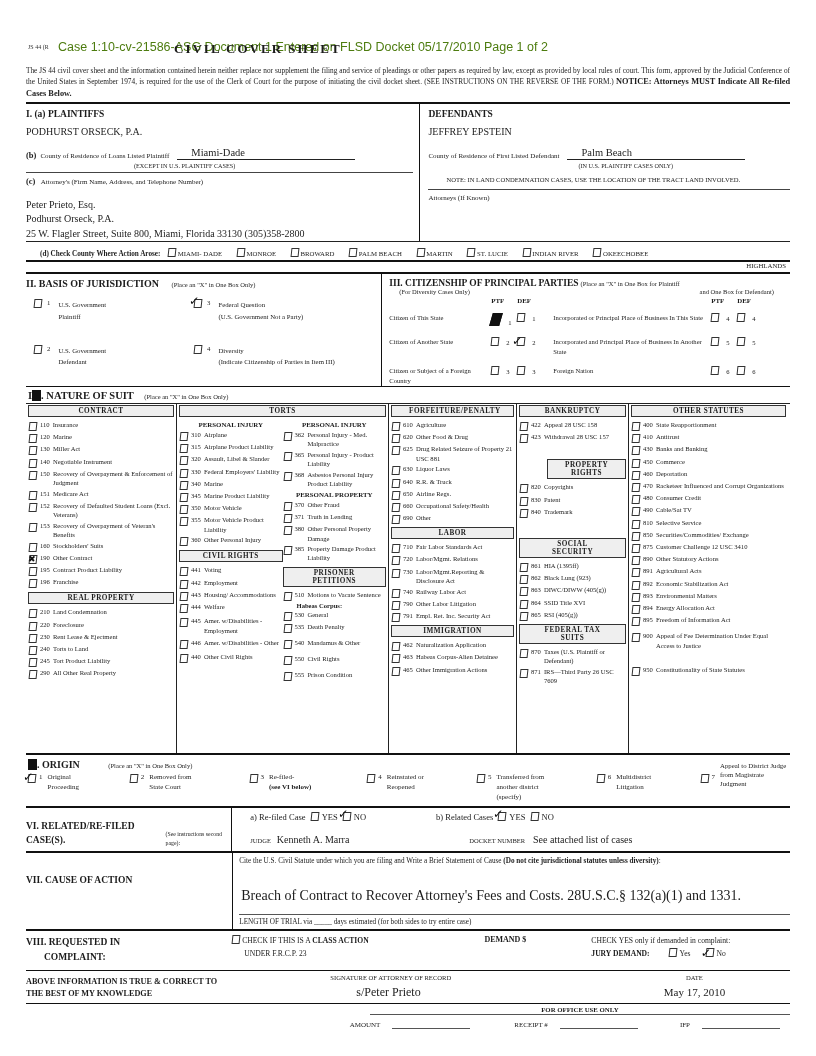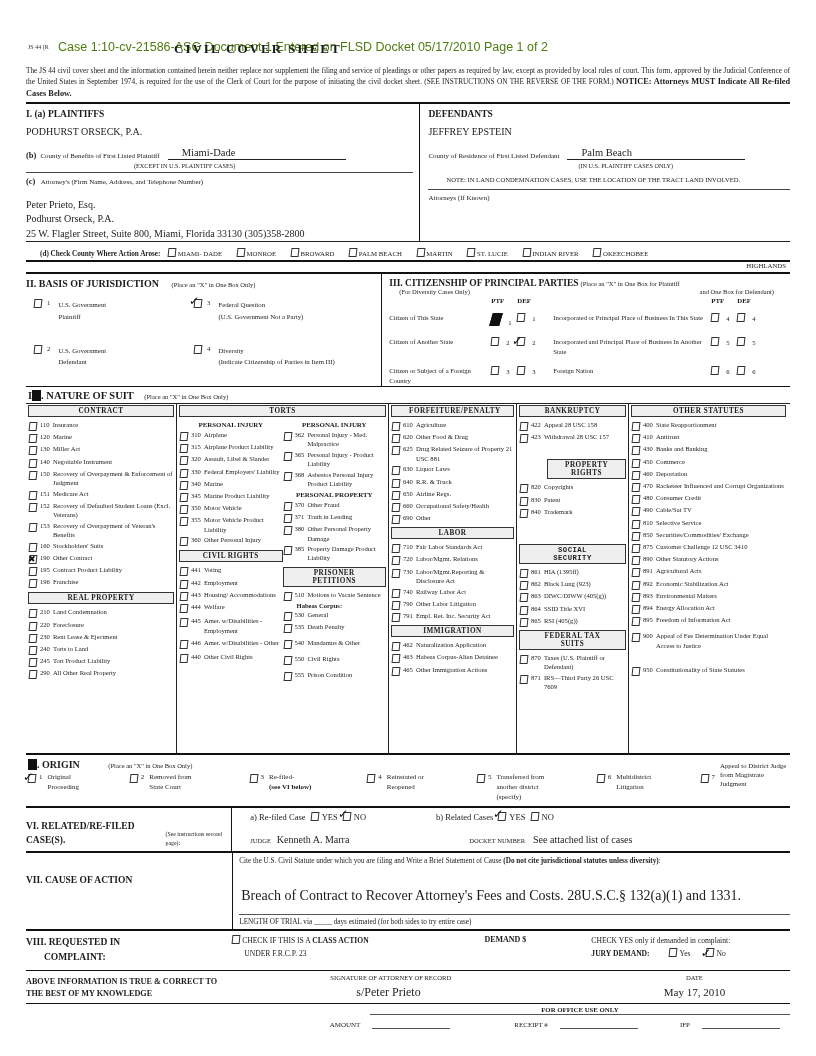--- a/index.html
+++ b/index.html
@@ -146,21 +146,21 @@
     <b>NOTICE: Attorneys MUST Indicate All Re-filed Cases Below.</b>
   </div>
   <div class="rule"></div>
 
   <div class="sec1">
     <div class="l">
       <div class="h1">I. (a)   PLAINTIFFS</div>
       <div class="pval">PODHURST ORSECK, P.A.</div>
       <div class="brow">
         <b>(b)</b>
-        <span>County of Benefits of First Listed Plaintiff</span>
+        <span>County of Residence of Loans Listed Plaintiff</span>
         <span class="uval">Miami-Dade</span>
       </div>
       <div class="subnote">(EXCEPT IN U.S. PLAINTIFF CASES)</div>
       <div class="crow">
         <b>(c)</b>
         <span>Attorney's (Firm Name, Address, and Telephone Number)</span>
       </div>
       <div class="atty">
         <div>Peter Prieto, Esq.</div>
         <div>Podhurst Orseck, P.A.</div>
@@ -729,21 +729,21 @@
           <span class="code">830</span>
           <span class="lab">Patent</span>
         </div>
 
         <div class="nsi-i">
           <span class="cb"></span>
           <span class="code">840</span>
           <span class="lab">Trademark</span>
         </div>
 
-        <div class="nsi-h" style="margin-top: 26px; font-family: Liberation Mono, monospace;">SOCIAL SECURITY</div>
+        <div class="nsi-h" style="margin-top: 20px;">SOCIAL SECURITY</div>
 
         <div class="nsi-i">
           <span class="cb"></span>
           <span class="code">861</span>
           <span class="lab">HIA (1395ff)</span>
         </div>
 
         <div class="nsi-i">
           <span class="cb"></span>
           <span class="code">862</span>
@@ -1016,20 +1016,20 @@
       <div class="siglab" style="padding-left:0;">DATE</div>
       <div class="dateval">May 17, 2010</div>
     </div>
   </div>
 
   <div class="office">
     <div class="t">FOR OFFICE USE ONLY</div>
     <div class="offrow">
       <span>AMOUNT</span>
         <span class="blank"></span>
-      <span style="margin-left:56px;">RECEIPT #</span>
+      <span style="margin-left:36px;">RECEIPT #</span>
         <span class="blank"></span>
       <span style="margin-left:34px;">IFP</span>
         <span class="blank"></span>
     </div>
   </div>
 
 </div>
 
 </body></html>

